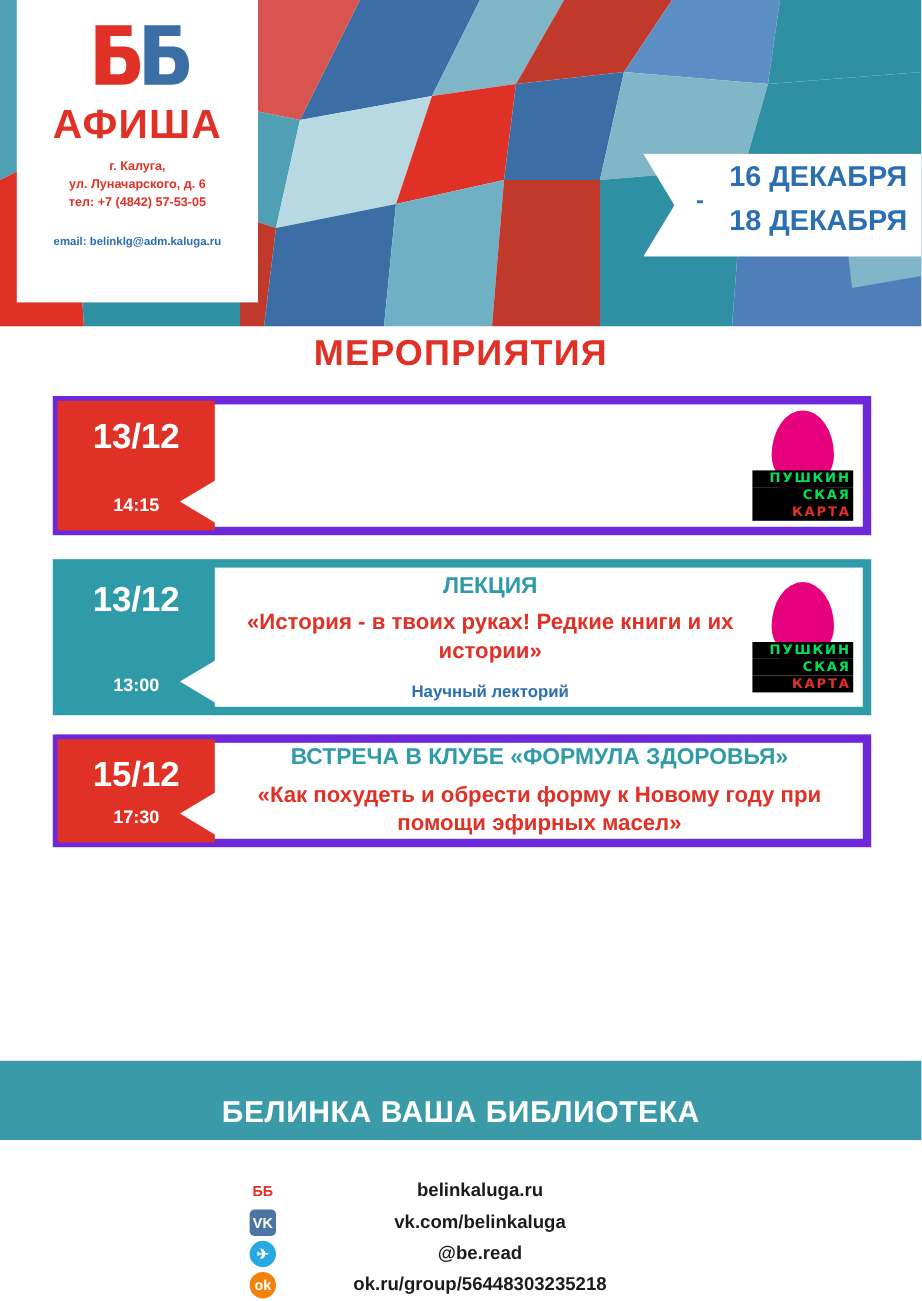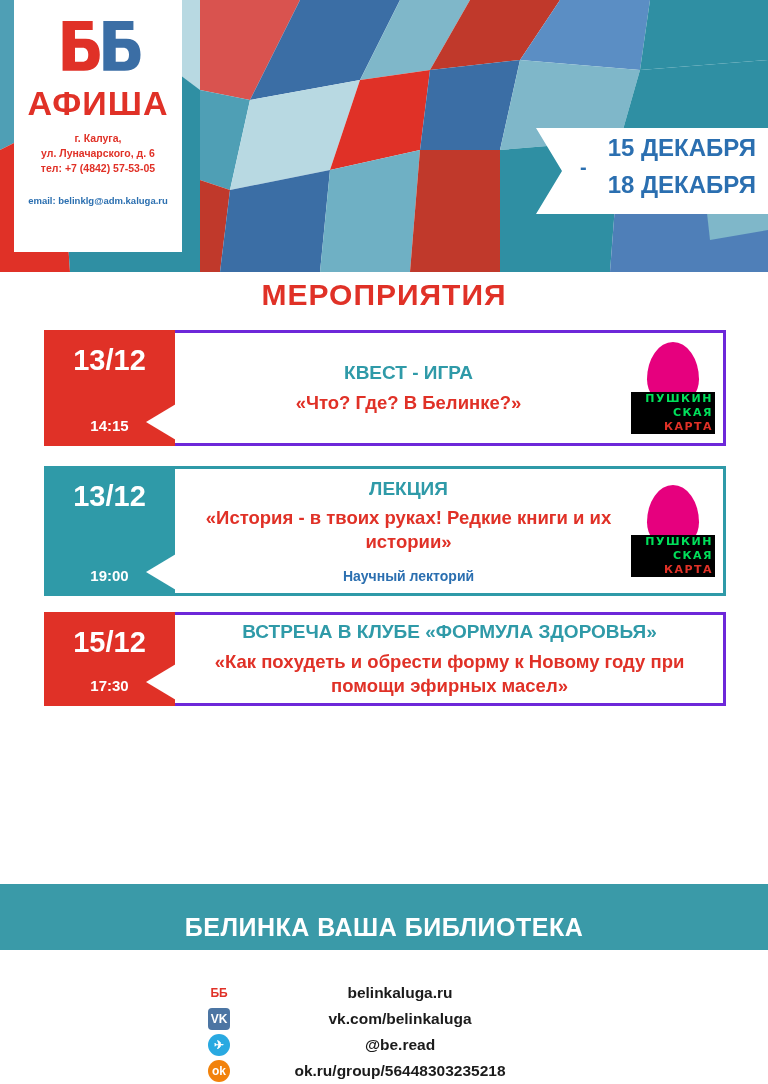--- a/index.html
+++ b/index.html
@@ -29,21 +29,21 @@
     position: absolute;
     left: 0;
     top: 0;
     width: 768px;
     height: 272px;
   }
   .logo-card {
     position: absolute;
     left: 14px;
     top: 0;
-    width: 168px;
+    width: 201px;
     height: 252px;
     background: #ffffff;
     z-index: 5;
     text-align: center;
   }
   .logo-mark {
     margin-top: 14px;
     height: 62px;
   }
   .logo-afisha {
@@ -112,21 +112,21 @@
     position: absolute;
     left: 44px;
     width: 682px;
     box-sizing: border-box;
     background: #ffffff;
   }
   .card-inner {
     position: relative;
     height: 100%;
     box-sizing: border-box;
-    border: 3px solid #6d28d9;
+    border: 7px solid #6d28d9;
   }
   .card.teal .card-inner { border-color: #2f9aa8; }
   .date-block {
     position: absolute;
     left: -3px;
     top: -3px;
     bottom: -3px;
     width: 131px;
     background: #e03127;
     color: #ffffff;
@@ -333,55 +333,51 @@
     <div class="logo-afisha">АФИША</div>
     <div class="logo-addr">
       <div>г. Калуга,</div>
       <div>ул. Луначарского, д. 6</div>
       <div>тел: +7 (4842) 57-53-05</div>
     </div>
     <div class="logo-email">email: belinklg@adm.kaluga.ru</div>
   </div>
 
   <div class="date-banner">
-    <div class="d-line d-top">15 ДЕКАБРЯ</div>
+    <div class="d-line d-top">16 ДЕКАБРЯ</div>
     <div class="date-dash">-</div>
     <div class="d-line">18 ДЕКАБРЯ</div>
   </div>
 </div>
 
 <div class="events-title">МЕРОПРИЯТИЯ</div>
 
 <div class="card" style="top:330px; height:116px;">
   <div class="card-inner">
     <div class="date-block">
       <div class="dd">13/12</div>
       <div class="tt">14:15</div>
       <div class="notch"></div>
-    </div>
-    <div class="card-body">
-      <div class="ev-title">КВЕСТ - ИГРА</div>
-      <div class="ev-sub">«Что? Где? В Белинке?»</div>
     </div>
     <div class="pushkin">
       <div class="bust"></div>
       <div class="pk-lines">
         <div class="pk-line">ПУШКИН</div>
         <div class="pk-line">СКАЯ</div>
         <div class="pk-line r">КАРТА</div>
       </div>
     </div>
   </div>
 </div>
 
 <div class="card teal" style="top:466px; height:130px;">
   <div class="card-inner">
     <div class="date-block">
       <div class="dd">13/12</div>
-      <div class="tt">19:00</div>
+      <div class="tt">13:00</div>
       <div class="notch"></div>
     </div>
     <div class="card-body">
       <div class="ev-title">ЛЕКЦИЯ</div>
       <div class="ev-sub">«История - в твоих руках! Редкие книги и их истории»</div>
       <div class="ev-extra">Научный лекторий</div>
     </div>
     <div class="pushkin">
       <div class="bust"></div>
       <div class="pk-lines">

